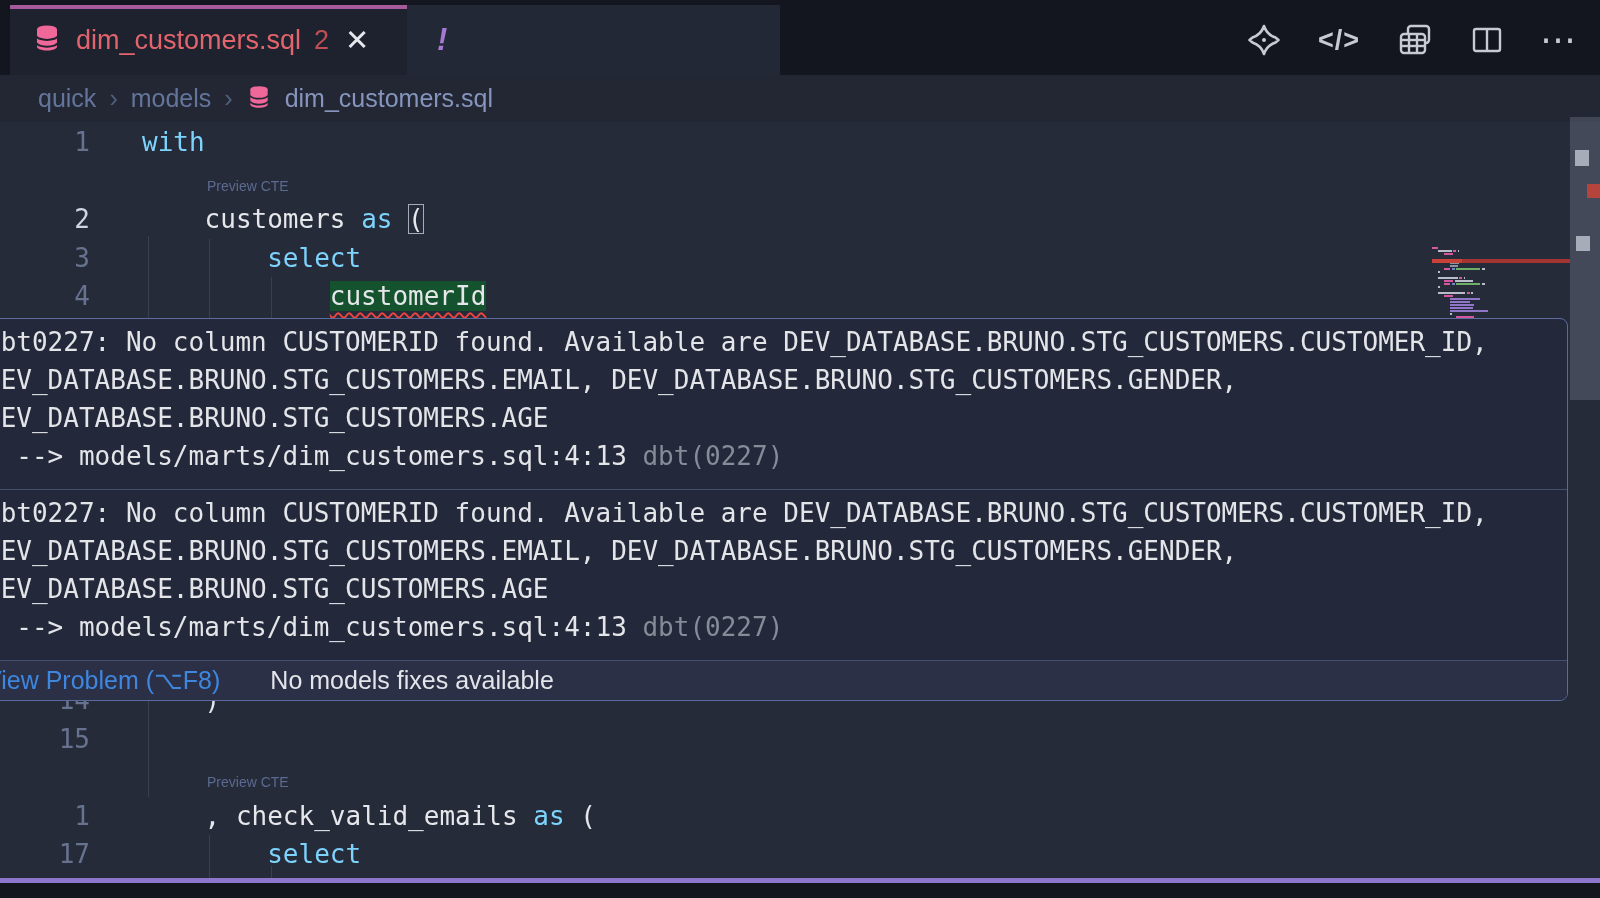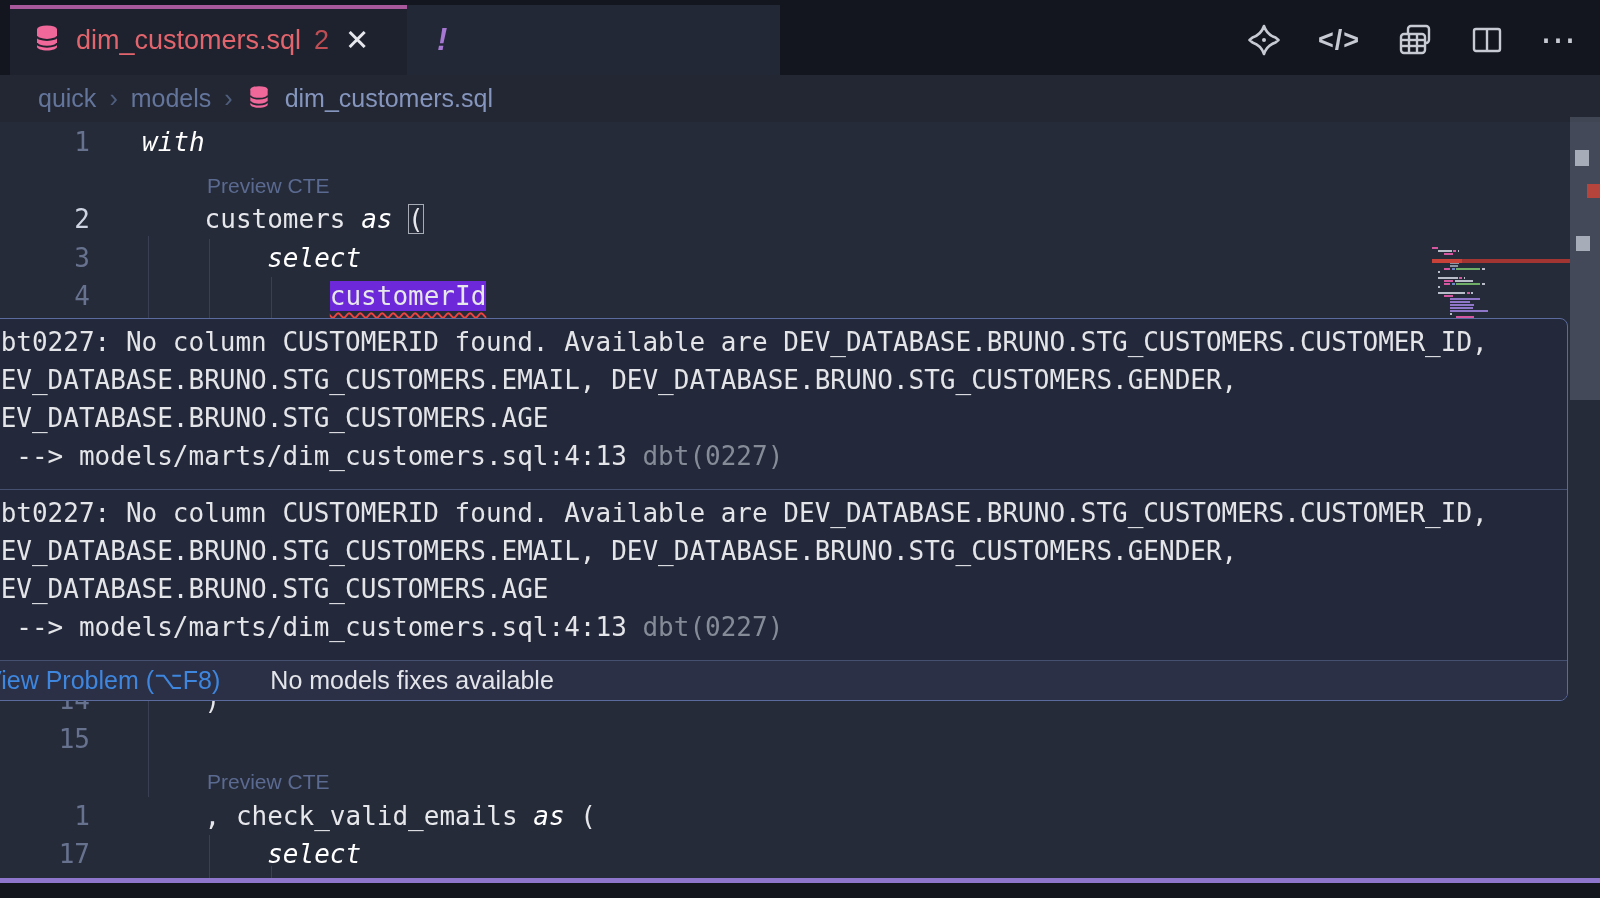--- a/index.html
+++ b/index.html
@@ -30,25 +30,25 @@
   #breadcrumb .file{color:#8595bd;}
   #breadcrumb svg{margin-top:2px;}
 
   
   #editor{position:absolute;left:0;top:122px;width:1600px;height:776px;}
   .row,.gut{position:absolute;height:38px;line-height:38px;white-space:pre;
             font-family:"DejaVu Sans Mono",monospace;font-size:26px;}
   .row{color:#e6e7eb;}
   .gut{left:38px;width:52px;text-align:right;color:#67728f;}
   .gut.active{color:#ced4e2;}
-  .kw{color:#ffffff;font-style:italic;}
-  .err-tok{background:#6d28d9;text-decoration:underline wavy #ef4340 2px;
+  .kw{color:#7dd3fc;}
+  .err-tok{background:#14532d;text-decoration:underline wavy #ef4340 2px;
            text-underline-offset:7px;text-decoration-skip-ink:none;}
   .codelens{position:absolute;height:30px;line-height:30px;font-family:"Liberation Sans",sans-serif;
-            font-size:21px;color:#5b6a90;}
+            font-size:14px;color:#5b6a90;}
   .bracket{outline:1.5px solid #a6abb6;outline-offset:-1px;}
   #row2box{position:absolute;left:146px;top:200px;width:1282px;height:36px;border:1px solid #6a707e;}
   #cursor{position:absolute;left:423px;top:203px;width:3.5px;height:31px;background:#cfd3db;}
   .guide{position:absolute;width:1px;background:#3a4052;}
 
   
   #minimap{position:absolute;left:1432px;top:123px;width:136px;height:250px;overflow:hidden;}
   .mseg{position:absolute;height:2px;}
   #minimap-error{position:absolute;left:1432px;top:137px;width:138px;height:4px;
                  background:linear-gradient(90deg,#c9423a 0 30px,#a23531 30px);}

